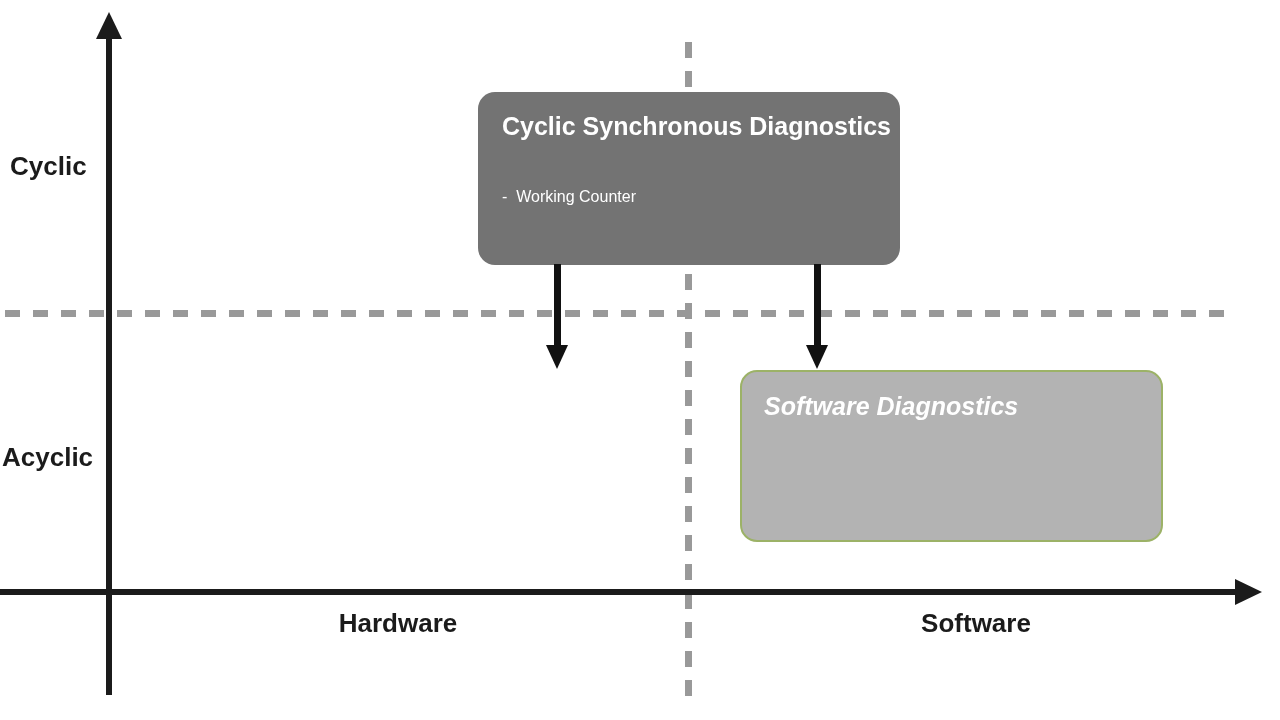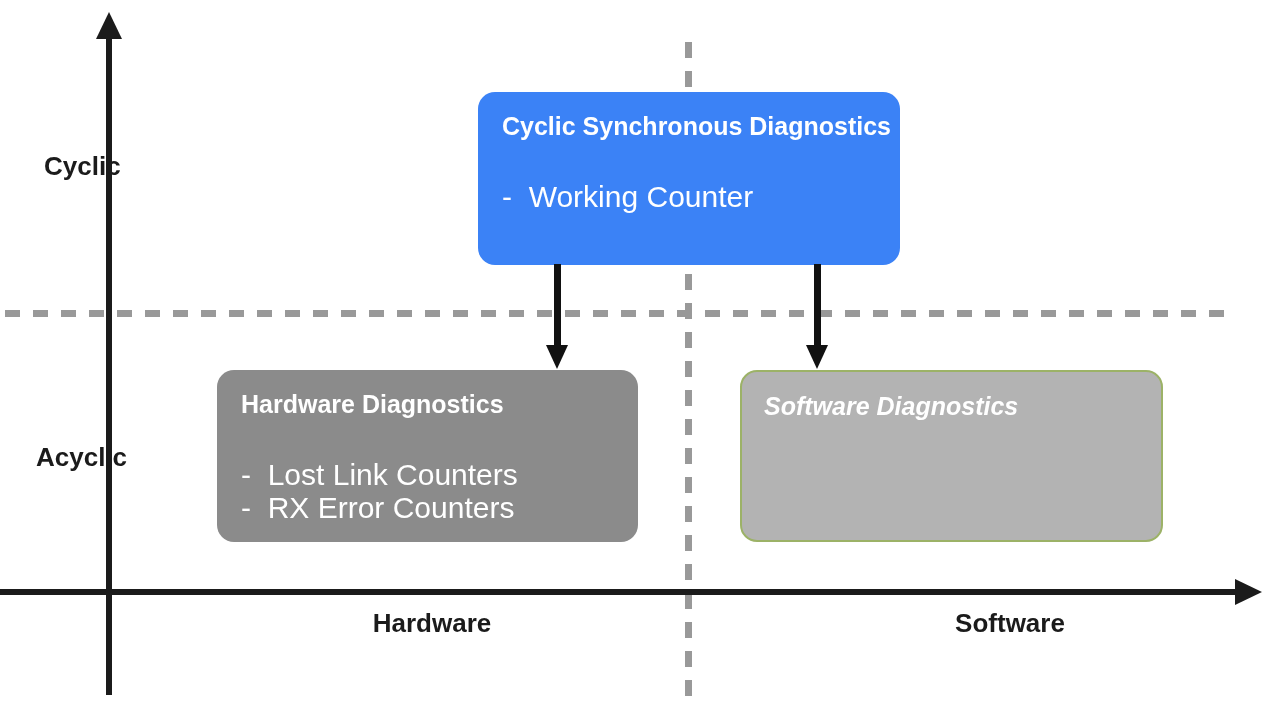--- a/index.html
+++ b/index.html
@@ -65,38 +65,37 @@
   }
 
   
   .axis-label {
     position: absolute;
     color: #1b1b1b;
     font-weight: bold;
     font-size: 26px;
     line-height: 1;
     white-space: nowrap;
-    margin-left: 34px;
   }
   .lbl-cyclic  { left: 10px; top: 153px; }
   .lbl-acyclic { left: 2px; top: 444px; }
   .lbl-hardware { left: 300px; top: 610px; width: 196px; text-align: center; }
   .lbl-software { left: 878px; top: 610px; width: 196px; text-align: center; }
 
   
   .box {
     position: absolute;
     border-radius: 17px;
     color: #ffffff;
     box-sizing: border-box;
   }
   .box-cyclic {
     left: 478px; top: 92px;
     width: 422px; height: 173px;
-    background: #3b82f6;
+    background: #737373;
   }
   .box-hardware {
     left: 217px; top: 370px;
     width: 421px; height: 172px;
     background: #8b8b8b;
   }
   .box-software {
     left: 740px; top: 370px;
     width: 423px; height: 172px;
     background: #b3b3b3;
@@ -108,21 +107,21 @@
     font-size: 25px;
     font-weight: bold;
     line-height: 1.15;
     white-space: pre;
   }
   .box-items {
     position: absolute;
     left: 24px; top: 88px;
     list-style: none;
     margin: 0; padding: 0;
-    font-size: 30px;
+    font-size: 16px;
     line-height: 33px;
   }
   .box-items li { white-space: pre; }
   .box-software .box-title,
   .box-software .box-items { left: 22px; font-style: italic; }
 
   
   .conn-shaft {
     position: absolute;
     width: 7px; height: 82px;
@@ -165,25 +164,18 @@
     <ul class="box-items">
       <li>-  Working Counter</li>
     </ul>
   </div>
 
   <div class="conn-shaft conn-left-shaft"></div>
   <div class="conn-head conn-left-head"></div>
   <div class="conn-shaft conn-right-shaft"></div>
   <div class="conn-head conn-right-head"></div>
 
-  <div class="box box-hardware">
-    <div class="box-title">Hardware Diagnostics</div>
-    <ul class="box-items">
-      <li>-  Lost Link Counters</li>
-      <li>-  RX Error Counters</li>
-    </ul>
-  </div>
 
   <div class="box box-software">
     <div class="box-title">Software Diagnostics</div>
   </div>
 
 </div>
 
 </body></html>

